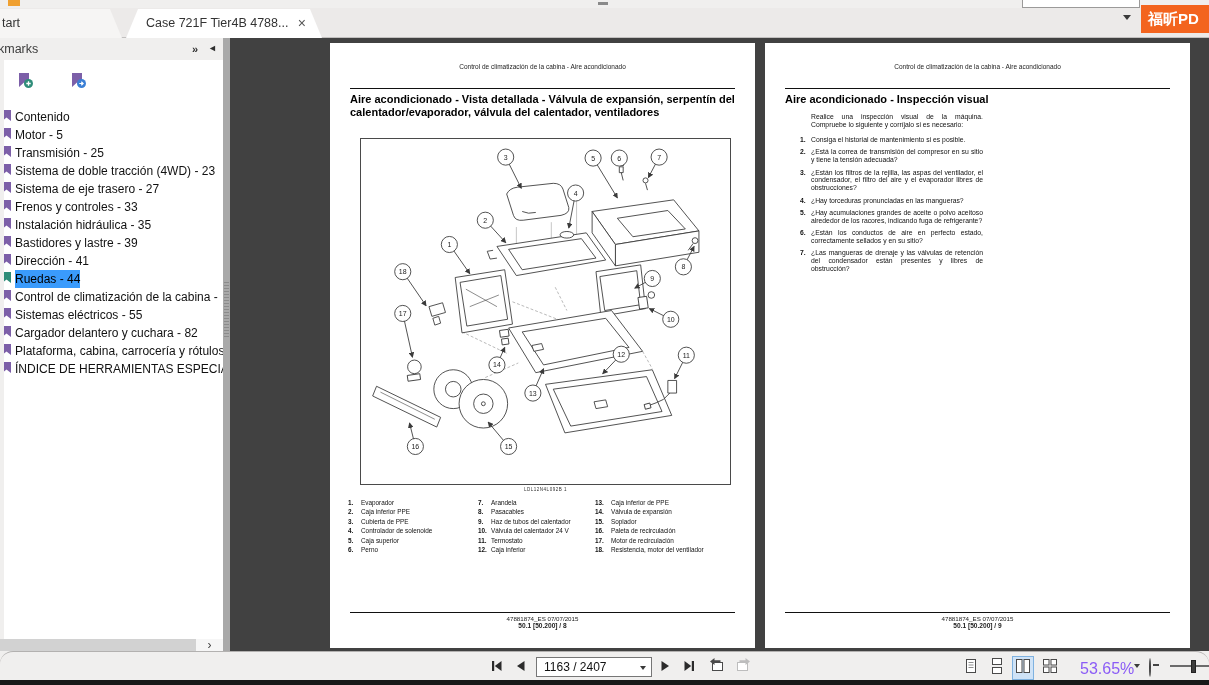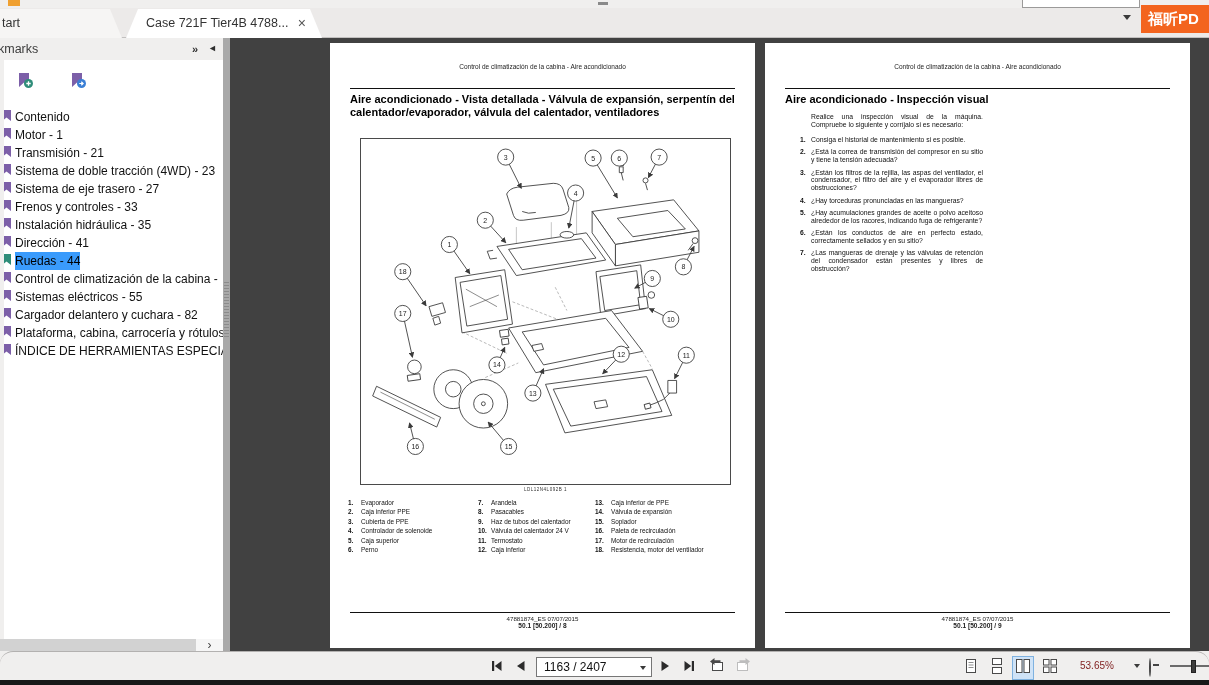--- a/index.html
+++ b/index.html
@@ -56,21 +56,21 @@
   .rp-item { display:flex; margin-bottom:4.6px; }
   .rp-item .pn { font-weight:bold; flex:0 0 11px; font-size:6.8px; line-height:7.8px; }
   .rp-item .pt { width:172px; font-size:6.8px; line-height:7.8px; text-align:justify; }
 
   
   .statusbar { left:0; top:651px; width:1209px; height:29px; background:#f0efee; border-top:1px solid #b3b1b0;border-radius:13px; }
   .sbtn { display:inline-block; cursor:default; }
   .pagebox { left:536px; top:5px; width:116px; height:20px; background:#fff; border:1px solid #767676;
              font-size:12px; color:#111; line-height:18px; padding-left:7px; }
   .pagebox .caret { position:absolute; right:5px; top:8px; }
-  .zoomtext { font-size:10px; color:#7f1d1d;text-align:center; }
+  .zoomtext { font-size:16px; color:#8b5cf6;text-align:center; }
   .layout-active { background:#cfe3f7; outline:1px solid #7fb2e0; }
   .slider-track { background:#6b6b6b; height:2px; }
   .slider-thumb { width:5px; height:13px; background:#3d3d3d; border:1px solid #222; }
   .zoomout-circle { width:14px; height:14px; border:1.4px solid #444; border-radius:50%; position:relative; }
   .zoomout-circle::after { content:""; position:absolute; left:2.5px; top:5px; width:6px; height:1.6px; background:#444; }
   .bottomedge { left:0; top:680px; width:1209px; height:5px; background:#181818; }
 
   svg text { font-family:"Liberation Sans","DejaVu Sans",sans-serif; }
 </style>
 </head>
@@ -123,27 +123,27 @@
       <div class="bm-item">
           <span class="bm-flag"><svg width="9" height="11">
               <path d="M0 0 h9 v11 l-4.5 -3.6 l-4.5 3.6 z" fill="#7c5fa8"></path>
             </svg></span>
           <span class="lbl">Contenido</span>
         </div>
       <div class="bm-item">
           <span class="bm-flag"><svg width="9" height="11">
               <path d="M0 0 h9 v11 l-4.5 -3.6 l-4.5 3.6 z" fill="#7c5fa8"></path>
             </svg></span>
-          <span class="lbl">Motor - 1</span>
-        </div>
-      <div class="bm-item">
-          <span class="bm-flag"><svg width="9" height="11">
-              <path d="M0 0 h9 v11 l-4.5 -3.6 l-4.5 3.6 z" fill="#7c5fa8"></path>
-            </svg></span>
-          <span class="lbl">Transmisión - 21</span>
+          <span class="lbl">Motor - 5</span>
+        </div>
+      <div class="bm-item">
+          <span class="bm-flag"><svg width="9" height="11">
+              <path d="M0 0 h9 v11 l-4.5 -3.6 l-4.5 3.6 z" fill="#7c5fa8"></path>
+            </svg></span>
+          <span class="lbl">Transmisión - 25</span>
         </div>
       <div class="bm-item">
           <span class="bm-flag"><svg width="9" height="11">
               <path d="M0 0 h9 v11 l-4.5 -3.6 l-4.5 3.6 z" fill="#7c5fa8"></path>
             </svg></span>
           <span class="lbl">Sistema de doble tracción (4WD) - 23</span>
         </div>
       <div class="bm-item">
           <span class="bm-flag"><svg width="9" height="11">
               <path d="M0 0 h9 v11 l-4.5 -3.6 l-4.5 3.6 z" fill="#7c5fa8"></path>
@@ -154,20 +154,26 @@
           <span class="bm-flag"><svg width="9" height="11">
               <path d="M0 0 h9 v11 l-4.5 -3.6 l-4.5 3.6 z" fill="#7c5fa8"></path>
             </svg></span>
           <span class="lbl">Frenos y controles - 33</span>
         </div>
       <div class="bm-item">
           <span class="bm-flag"><svg width="9" height="11">
               <path d="M0 0 h9 v11 l-4.5 -3.6 l-4.5 3.6 z" fill="#7c5fa8"></path>
             </svg></span>
           <span class="lbl">Instalación hidráulica - 35</span>
+        </div>
+      <div class="bm-item">
+          <span class="bm-flag"><svg width="9" height="11">
+              <path d="M0 0 h9 v11 l-4.5 -3.6 l-4.5 3.6 z" fill="#7c5fa8"></path>
+            </svg></span>
+          <span class="lbl">Bastidores y lastre - 39</span>
         </div>
       <div class="bm-item">
           <span class="bm-flag"><svg width="9" height="11">
               <path d="M0 0 h9 v11 l-4.5 -3.6 l-4.5 3.6 z" fill="#7c5fa8"></path>
             </svg></span>
           <span class="lbl">Dirección - 41</span>
         </div>
       <div class="bm-item selected">
           <span class="bm-flag"><svg width="9" height="11">
               <path d="M0 0 h9 v11 l-4.5 -3.6 l-4.5 3.6 z" fill="#2f8d79"></path>

